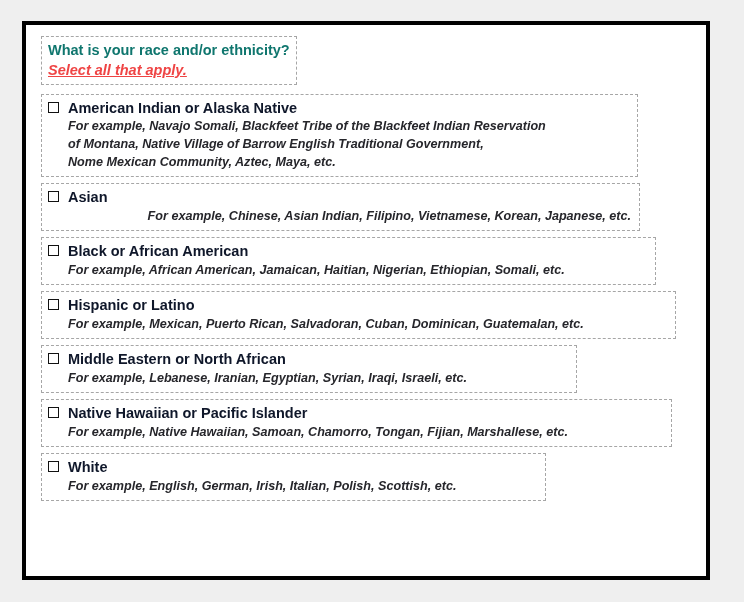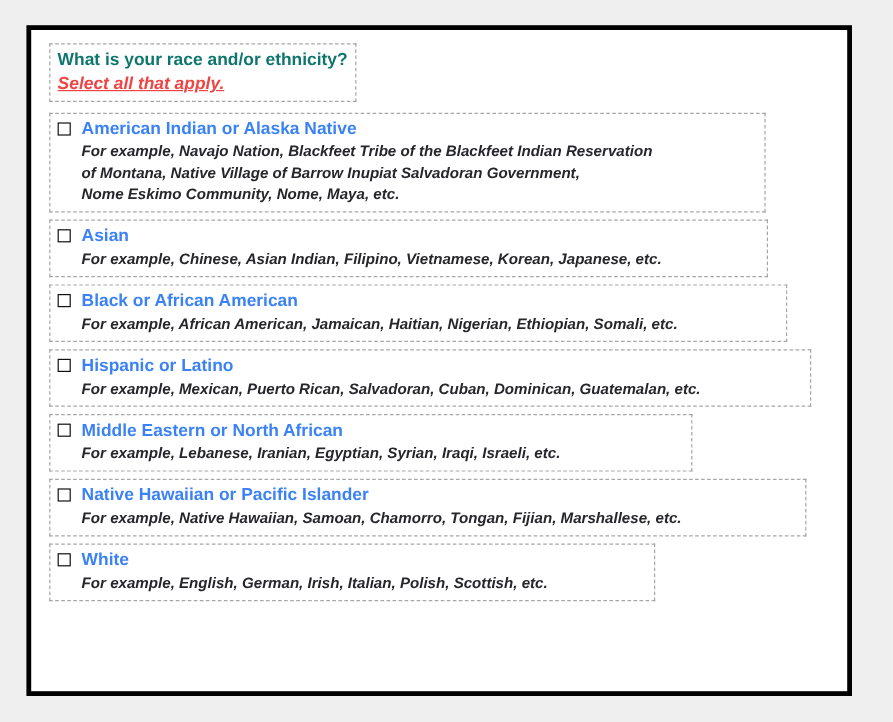--- a/index.html
+++ b/index.html
@@ -79,42 +79,42 @@
     border: 1.6px solid #111111;
     box-sizing: border-box;
     flex: 0 0 auto;
     margin-top: 3px;
     margin-right: 9px;
     background: #ffffff;
   }
   .option-label {
     font-size: 14.5px;
     font-weight: bold;
-    color: #3b82f6;
+    color: #0f172a;
     line-height: 1.25;
     white-space: nowrap;
   }
   .option-example {
     font-size: 12.6px;
     font-style: italic;
     font-weight: 600;
     color: #26262b;
     line-height: 1.42;
     margin-left: 20px;
     margin-top: 1px;
     white-space: nowrap;
   }
   .option-example .ex-line {
     display: block;
     white-space: nowrap;
   }
 
   
   .opt-w-1 { width: 597px; }
-  .opt-w-2 { width: 599px; }
+  .opt-w-2 { width: 599px; text-align: right; }
   .opt-w-3 { width: 615px; }
   .opt-w-4 { width: 635px; }
   .opt-w-5 { width: 536px; }
   .opt-w-6 { width: 631px; }
   .opt-w-7 { width: 505px; }
 </style>
 </head>
 <body>
 
 <div id="form-frame">
@@ -122,23 +122,23 @@
 
     <div class="question-box">
       <div class="question-title">What is your race and/or ethnicity?</div>
       <div class="question-sub">Select all that apply.</div>
     </div>
 
     <div class="options" id="options-list"><div class="option opt-w-1"><div class="option-row">
             <span class="checkbox"></span>
             <span class="option-label">American Indian or Alaska Native</span>
           </div><div class="option-example">
-            <span class="ex-line">For example, Navajo Nation, Blackfeet Tribe of the Blackfeet Indian Reservation</span>
-            <span class="ex-line">of Montana, Native Village of Barrow Inupiat Salvadoran Government,</span>
-            <span class="ex-line">Nome Eskimo Community, Nome, Maya, etc.</span>
+            <span class="ex-line">For example, Navajo Somali, Blackfeet Tribe of the Blackfeet Indian Reservation</span>
+            <span class="ex-line">of Montana, Native Village of Barrow English Traditional Government,</span>
+            <span class="ex-line">Nome Mexican Community, Aztec, Maya, etc.</span>
           </div></div><div class="option opt-w-2"><div class="option-row">
             <span class="checkbox"></span>
             <span class="option-label">Asian</span>
           </div><div class="option-example">
             <span class="ex-line">For example, Chinese, Asian Indian, Filipino, Vietnamese, Korean, Japanese, etc.</span>
           </div></div><div class="option opt-w-3"><div class="option-row">
             <span class="checkbox"></span>
             <span class="option-label">Black or African American</span>
           </div><div class="option-example">
             <span class="ex-line">For example, African American, Jamaican, Haitian, Nigerian, Ethiopian, Somali, etc.</span>

